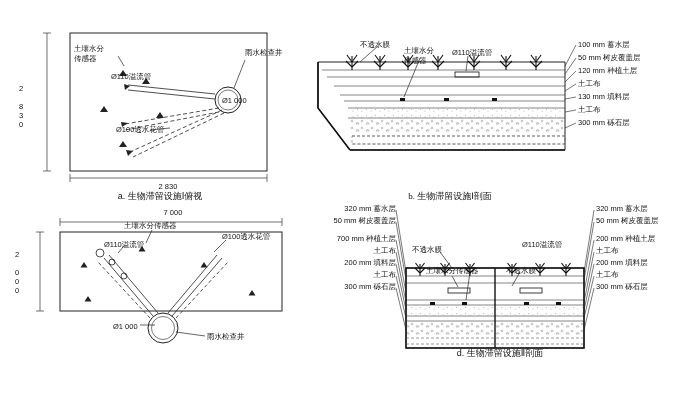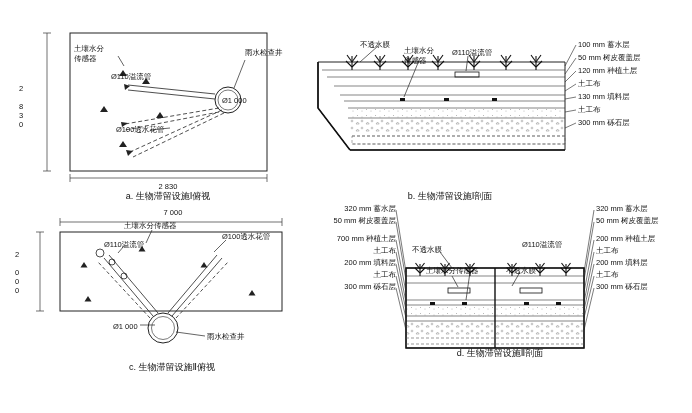--- a/index.html
+++ b/index.html
@@ -341,43 +341,42 @@
   </svg>
 
   <div class="lbl vert" style="left:16px;top:84px;">2 830</div>
   <div class="lbl c" style="left:140px;top:182px;width:56px;">2 830</div>
   <div class="lbl" style="left:74px;top:44px;">土壤水分
 传感器</div>
   <div class="lbl" style="left:111px;top:72px;">Ø110溢流管</div>
   <div class="lbl" style="left:245px;top:48px;">雨水检查井</div>
   <div class="lbl" style="left:222px;top:96px;">Ø1 000</div>
   <div class="lbl" style="left:116px;top:125px;">Ø100透水花管</div>
-  <div class="cap" style="left:78px;top:190px;width:180px;">a. 生物滞留设施Ⅰ俯视</div>
+  <div class="cap" style="left:70px;top:190px;width:180px;">a. 生物滞留设施Ⅰ俯视</div>
 
   <div class="lbl" style="left:360px;top:40px;">不透水膜</div>
   <div class="lbl" style="left:404px;top:46px;">土壤水分
 传感器</div>
   <div class="lbl" style="left:452px;top:48px;">Ø110溢流管</div>
   <div class="lbl" style="left:578px;top:40px;">100 mm 蓄水层</div>
   <div class="lbl" style="left:578px;top:53px;">50 mm 树皮覆盖层</div>
   <div class="lbl" style="left:578px;top:66px;">120 mm 种植土层</div>
   <div class="lbl" style="left:578px;top:79px;">土工布</div>
   <div class="lbl" style="left:578px;top:92px;">130 mm 填料层</div>
   <div class="lbl" style="left:578px;top:105px;">土工布</div>
   <div class="lbl" style="left:578px;top:118px;">300 mm 砾石层</div>
-  <div class="cap" style="left:360px;top:190px;width:180px;">b. 生物滞留设施Ⅰ剖面</div>
+  <div class="cap" style="left:360px;top:190px;width:180px;font-family:Liberation Serif, serif;">b. 生物滞留设施Ⅰ剖面</div>
 
   <div class="lbl vert" style="left:12px;top:250px;">2 000</div>
   <div class="lbl c" style="left:145px;top:208px;width:56px;">7 000</div>
   <div class="lbl" style="left:124px;top:221px;">土壤水分传感器</div>
   <div class="lbl" style="left:104px;top:240px;">Ø110溢流管</div>
   <div class="lbl" style="left:222px;top:232px;">Ø100透水花管</div>
   <div class="lbl" style="left:113px;top:322px;">Ø1 000</div>
   <div class="lbl" style="left:207px;top:332px;">雨水检查井</div>
-  <div class="cap" style="left:82px;top:361px;width:180px;">c. 生物滞留设施Ⅱ俯视</div>
 
   <div class="lbl r" style="left:308px;top:204px;width:88px;">320 mm 蓄水层</div>
   <div class="lbl r" style="left:308px;top:216px;width:88px;">50 mm 树皮覆盖层</div>
   <div class="lbl r" style="left:308px;top:234px;width:88px;">700 mm 种植土层</div>
   <div class="lbl r" style="left:308px;top:246px;width:88px;">土工布</div>
   <div class="lbl r" style="left:308px;top:258px;width:88px;">200 mm 填料层</div>
   <div class="lbl r" style="left:308px;top:270px;width:88px;">土工布</div>
   <div class="lbl r" style="left:308px;top:282px;width:88px;">300 mm 砾石层</div>
 
   <div class="lbl" style="left:596px;top:204px;">320 mm 蓄水层</div>

